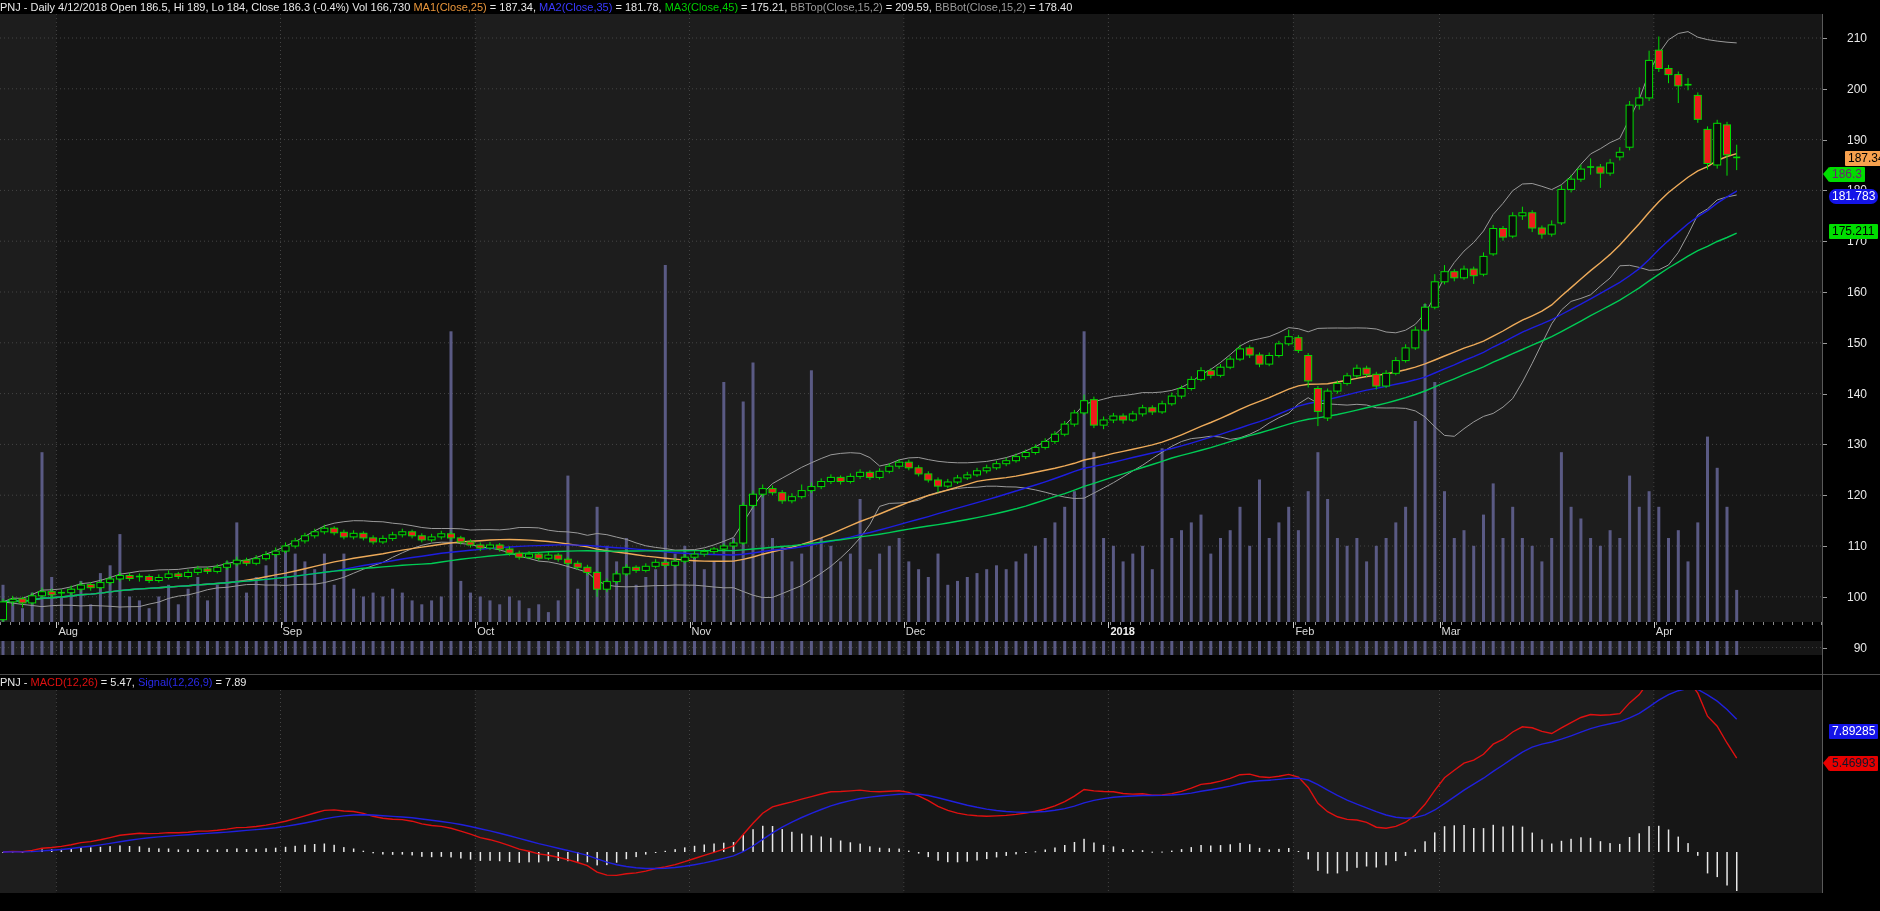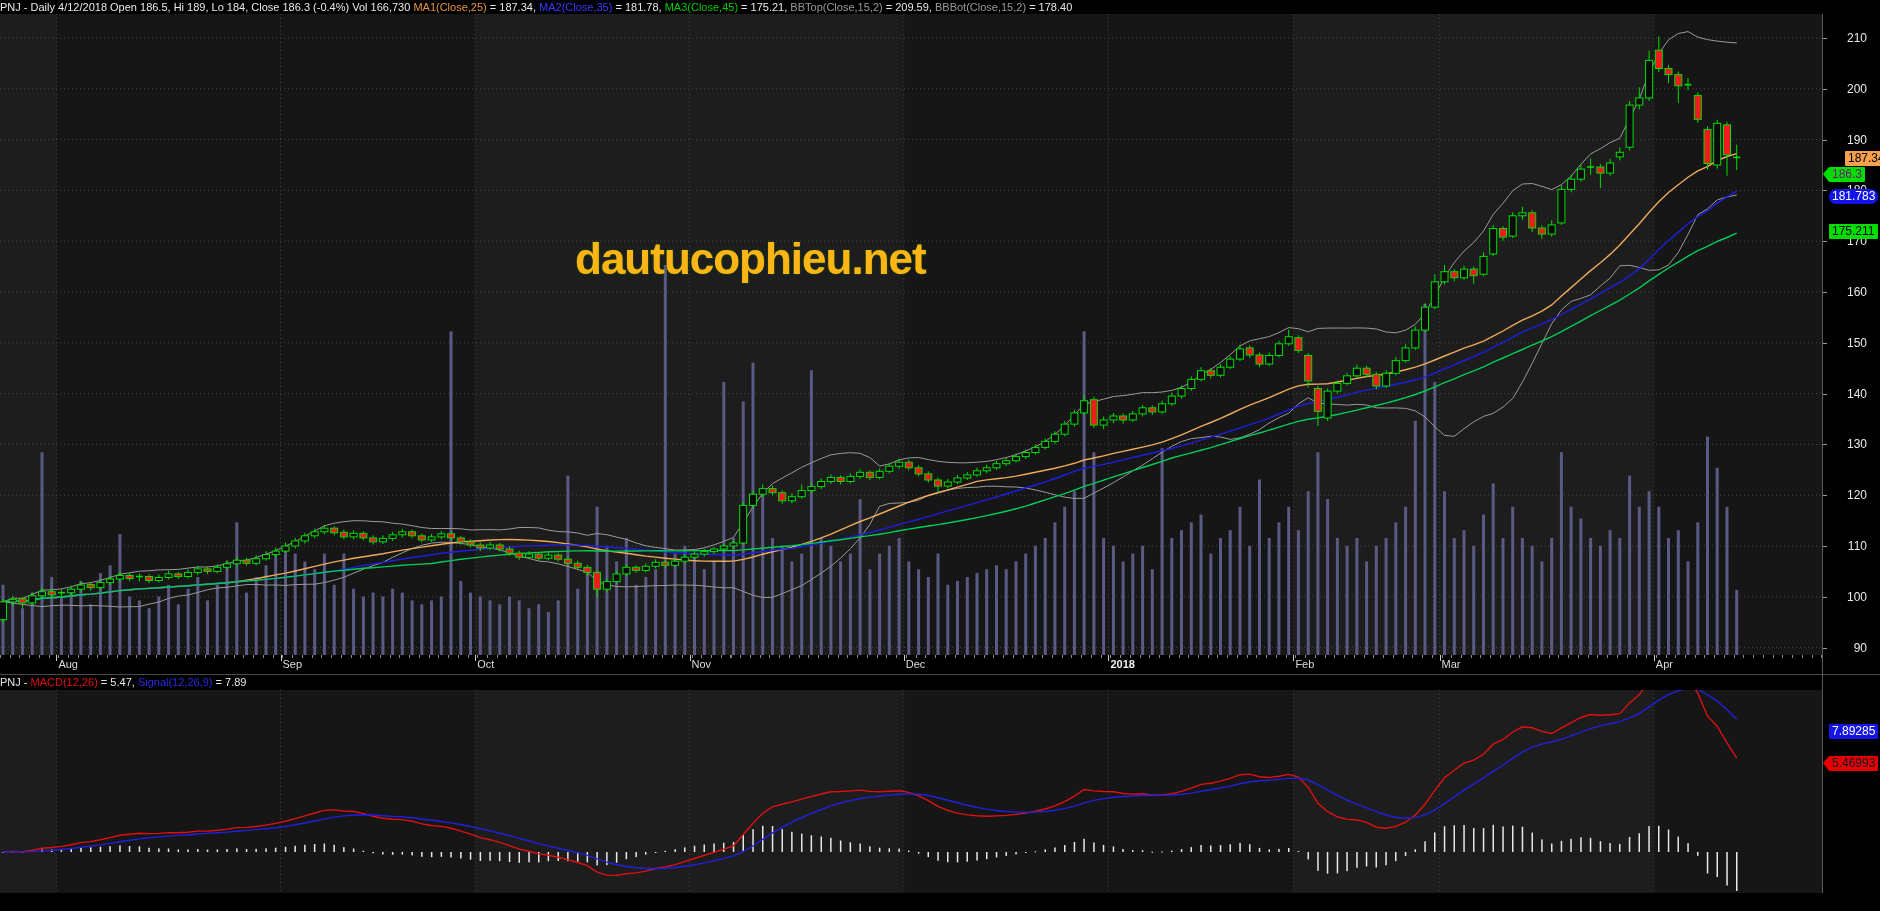--- a/index.html
+++ b/index.html
@@ -3,21 +3,21 @@
 <meta charset="utf-8">
 <style>
   html,body{margin:0;padding:0;background:#000;width:1880px;height:911px;overflow:hidden;
     font-family:"Liberation Sans",sans-serif;-webkit-font-smoothing:none;}
   .bar{position:absolute;left:0;width:1880px;height:14px;background:#000;color:#e8e8e8;
     font-size:11px;line-height:14px;white-space:pre;overflow:hidden;}
   .bar span{white-space:pre;}
   .pane{position:absolute;left:0;background:#191919;}
   #price-pane{top:14px;width:1822px;height:641px;}
   #macd-pane{top:690px;width:1822px;height:203px;}
-  #date-axis{position:absolute;left:0;top:655px;width:1822px;height:19px;background:#000;}
+  #date-axis{position:absolute;left:0;top:622px;width:1822px;height:19px;background:#000;}
   .minor-ticks{position:absolute;left:0;top:0;width:1822px;height:3px;
     background:repeating-linear-gradient(90deg,#8a8a8a 0 1px,transparent 1px 9.74px);}
   .month-tick{position:absolute;top:0;width:1px;height:6px;background:#cfcfcf;}
   .month-label{position:absolute;top:3px;font-size:11px;color:#dcdcdc;}
   .month-label.bold{font-weight:bold;color:#f0f0f0;}
   #separator{position:absolute;left:0;top:674px;width:1880px;height:1px;background:#4a4a4a;}
   #axis-line{position:absolute;left:1822px;top:14px;width:1px;height:879px;background:#5a5a5a;}
   .axis-col{position:absolute;left:1823px;width:67px;background:#000;}
   #price-axis{top:14px;height:660px;}
   #macd-axis{top:690px;height:203px;}
@@ -605,21 +605,20 @@
       <rect x="1694.3" y="81.4" width="7" height="23.9" fill="#ee1c1c" stroke="#00dd00" stroke-width="1"></rect>
       <line x1="1707.5" y1="112.4" x2="1707.5" y2="155.6" stroke="#00dd00" stroke-width="1"></line>
       <rect x="1704.0" y="115.4" width="7" height="34.1" fill="#ee1c1c" stroke="#00dd00" stroke-width="1"></rect>
       <line x1="1717.2" y1="105.8" x2="1717.2" y2="154.6" stroke="#00dd00" stroke-width="1"></line>
       <rect x="1713.7" y="109.3" width="7" height="41.7" fill="#0b0b0b" stroke="#00dd00" stroke-width="1"></rect>
       <line x1="1727" y1="107.8" x2="1727" y2="161.7" stroke="#00dd00" stroke-width="1"></line>
       <rect x="1723.5" y="110.9" width="7" height="29.9" fill="#ee1c1c" stroke="#00dd00" stroke-width="1"></rect>
       <line x1="1736.7" y1="130.7" x2="1736.7" y2="156.1" stroke="#00dd00" stroke-width="1"></line>
       <line x1="1733.2" y1="143.4" x2="1740.2" y2="143.4" stroke="#00dd00" stroke-width="1.6"></line>
     </svg>
-  <div id="watermark">dautucophieu.net</div>
 </div>
 
 <div id="date-axis">
   <div class="minor-ticks"></div>
 <div class="month-tick" style="left: 56.4px;"></div>
     <div class="month-label" style="left: 58.4px;">Aug</div>
     <div class="month-tick" style="left: 280.5px;"></div>
     <div class="month-label" style="left: 282.5px;">Sep</div>
     <div class="month-tick" style="left: 475.3px;"></div>
     <div class="month-label" style="left: 477.3px;">Oct</div>

